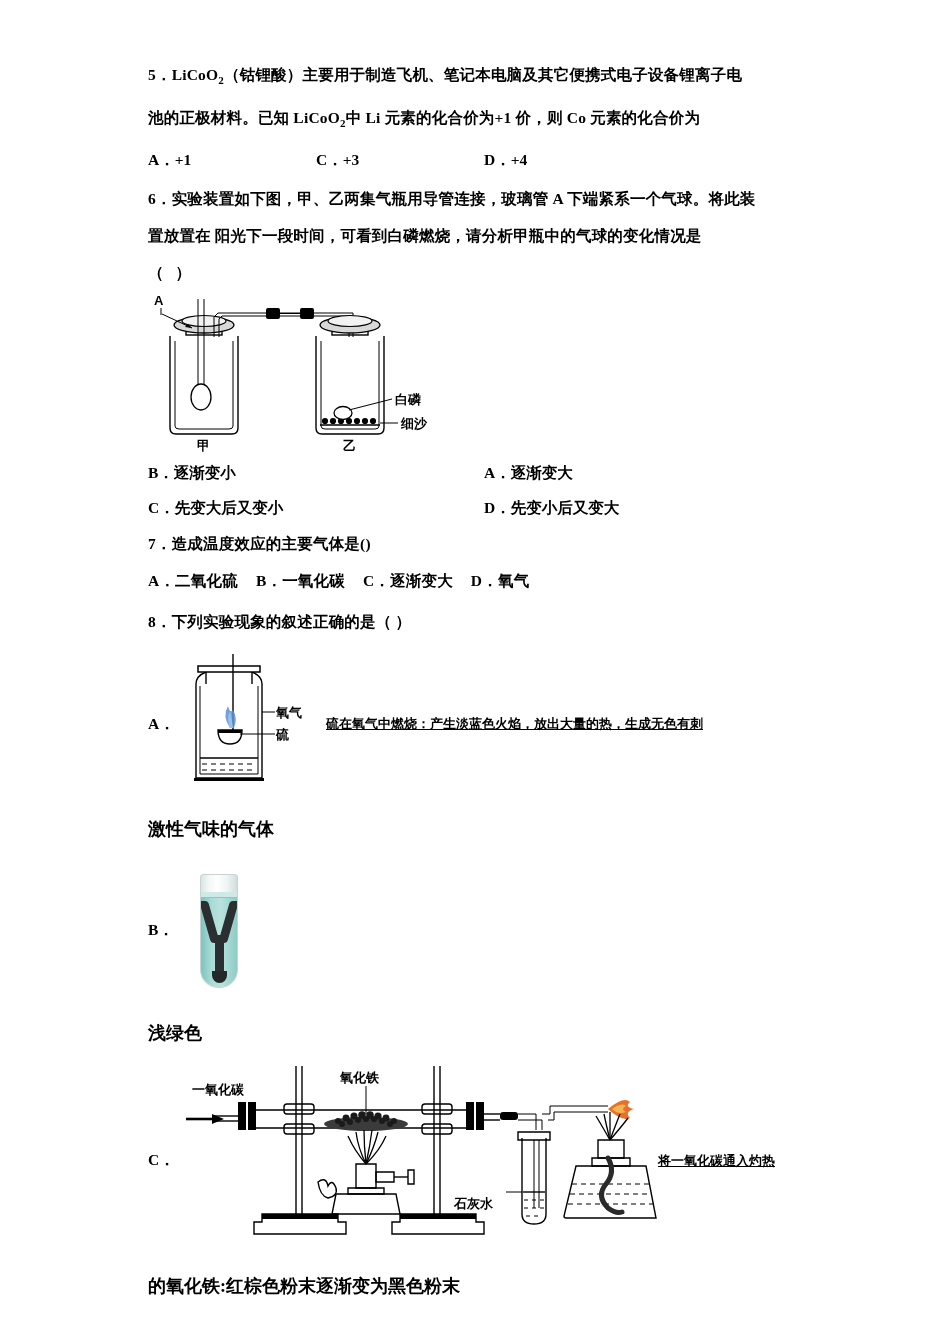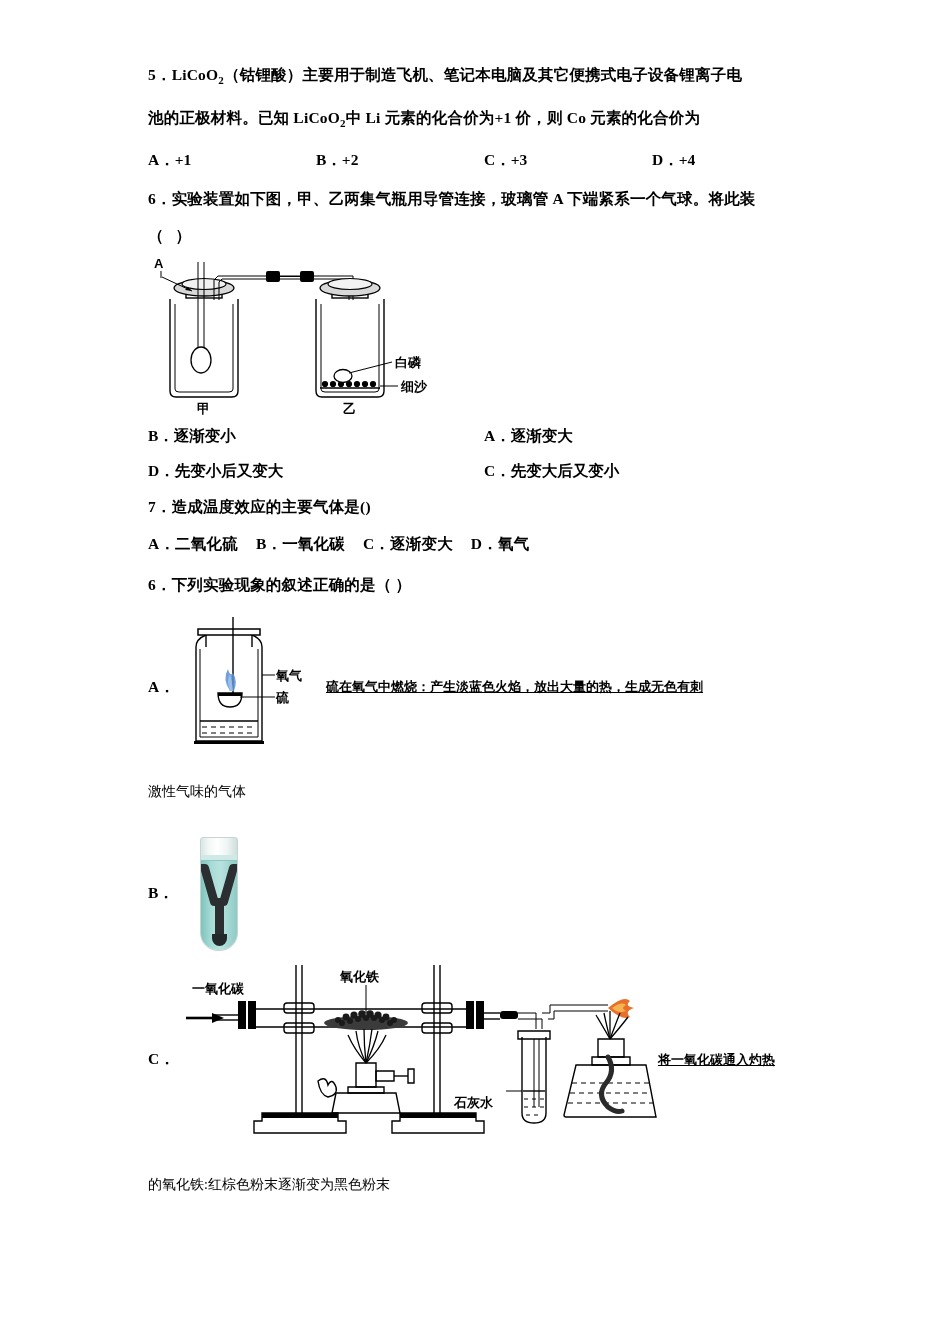--- a/index.html
+++ b/index.html
@@ -65,22 +65,22 @@
     width: 30px;
     flex: none;
   }
   .opttext {
     font-size: 13px;
     font-weight: bold;
     line-height: 34px;
     text-decoration: underline;
   }
   .contline {
-    font-size: 14px;
-    font-weight: normal;
+    font-size: 18px;
+    font-weight: bold;
     line-height: 34px;
   }
 
   
   .tube-photo { position: relative; width: 46px; height: 112px; }
   .tube-glass {
     position: absolute;
     left: 4px; top: 0;
     width: 36px; height: 112px;
     border-radius: 3px 3px 18px 18px;
@@ -144,28 +144,28 @@
 
     <div>
       <div class="qline">
         <span>5．LiCoO</span><span class="sub">2</span><span>（钴锂酸）主要用于制造飞机、笔记本电脑及其它便携式电子设备锂离子电</span>
       </div>
       <div class="qline">
         <span>池的正极材料。已知 LiCoO</span><span class="sub">2</span><span>中 Li 元素的化合价为+1 价，则 Co 元素的化合价为</span>
       </div>
       <div class="opts-row">
         <div class="opt-col-4">A．+1</div>
-        <div class="opt-col-4">B．+2</div>
         <div class="opt-col-4">C．+3</div>
         <div class="opt-col-4">D．+4</div>
       </div>
     </div>
 
     <div style="margin-top:3px;">
       <div class="qline">6．实验装置如下图，甲、乙两集气瓶用导管连接，玻璃管 A 下端紧系一个气球。将此装</div>
+      <div class="qline">置放置在 阳光下一段时间，可看到白磷燃烧，请分析甲瓶中的气球的变化情况是</div>
       <div class="qline paren">（     ）</div>
 
       <div class="figwrap" id="fig-gasbottles">
         <svg width="300" height="160" viewBox="0 0 300 160">
 
           <path class="ink" d="M22,41 L22,133 Q22,139 28,139 L84,139 Q90,139 90,133 L90,41"></path>
           <path class="ink-thin" d="M27,46 L27,131 Q27,134 31,134 L81,134 Q85,134 85,131 L85,46"></path>
 
           <rect class="ink" x="38" y="28" width="36" height="12"></rect>
 
@@ -222,34 +222,34 @@
           <text class="figlabel" x="49" y="155">甲</text>
           <text class="figlabel" x="195" y="155">乙</text>
         </svg>
       </div>
 
       <div class="opts-row">
         <div class="opt-col-2">B．逐渐变小</div>
         <div class="opt-col-2">A．逐渐变大</div>
       </div>
       <div class="opts-row">
+        <div class="opt-col-2">C．先变大后又变小</div>
         <div class="opt-col-2">D．先变小后又变大</div>
-        <div class="opt-col-2">C．先变大后又变小</div>
       </div>
     </div>
 
     <div>
       <div class="qline">7．造成温度效应的主要气体是()</div>
       <div class="qline">
         <span class="opt-inline">A．二氧化硫</span><span class="opt-inline">B．一氧化碳</span><span class="opt-inline">C．逐渐变大</span><span>D．氧气</span>
       </div>
     </div>
 
     <div style="margin-top:4px;">
-      <div class="qline">6．下列实验现象的叙述正确的是（      ）</div>
+      <div class="qline">8．下列实验现象的叙述正确的是（      ）</div>
 
       <div class="optrow" style="margin-top:14px;">
         <div class="optlabel">A．</div>
         <div class="figwrap" style="width:140px;">
           <svg width="140" height="140" viewBox="0 0 140 140">
 
             <path class="ink" d="M18,30 L18,124 L84,124 L84,30"></path>
             <path class="ink-thin" d="M22,32 L22,120 L80,120 L80,32"></path>
 
             <path class="ink" d="M28,18 L28,30"></path>
@@ -291,20 +291,21 @@
           <div class="tube-glass">
             <div class="tube-liquid"></div>
             <div class="tube-meniscus"></div>
             <div class="nail-l"></div>
             <div class="nail-r"></div>
             <div class="nail-stem"></div>
             <div class="nail-tip"></div>
           </div>
         </div>
       </div>
+      <div class="contline" style="margin-top:30px;">浅绿色</div>
 
       <div class="optrow" style="margin-top:16px; align-items:flex-start;">
         <div class="optlabel" style="margin-top:84px;">C．</div>
         <div class="figwrap" style="width:480px;">
           <svg width="480" height="185" viewBox="0 0 480 185">
 
             <line class="ink" x1="118" y1="0" x2="118" y2="148"></line>
             <line class="ink" x1="124" y1="0" x2="124" y2="148"></line>
             <line class="ink" x1="256" y1="0" x2="256" y2="148"></line>
             <line class="ink" x1="262" y1="0" x2="262" y2="148"></line>

